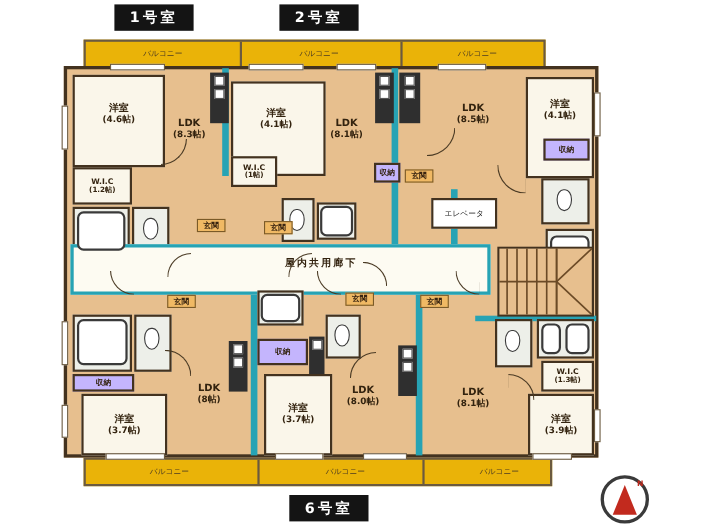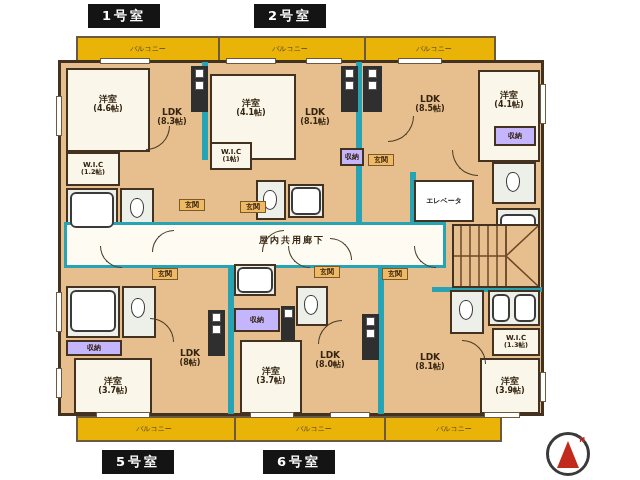--- a/index.html
+++ b/index.html
@@ -23,34 +23,33 @@
   .kit{position:absolute;background:#2f2f2f;display:flex;flex-direction:column;gap:3px;padding:3px;align-items:center;z-index:5}
   .kit .kb{width:9px;height:9px;background:#fff;border:1px solid #555}
   .tub{position:absolute;background:#fff;border:2px solid #3a3a3a;border-radius:6px;z-index:5}
   .toilet{position:absolute;background:#fff;border:1.5px solid #3a3a3a;border-radius:45% 45% 50% 50%;width:14px;height:20px;z-index:5}
   .win{position:absolute;background:#fff;border:1px solid #6b5a40;z-index:4}
   .arc{position:absolute;z-index:6}
   .arc.bl{border-left:1.5px solid #4a3a24;border-bottom:1.5px solid #4a3a24;border-radius:0 0 0 100%}
   .arc.br{border-right:1.5px solid #4a3a24;border-bottom:1.5px solid #4a3a24;border-radius:0 0 100% 0}
   .arc.tl{border-left:1.5px solid #4a3a24;border-top:1.5px solid #4a3a24;border-radius:100% 0 0 0}
   .arc.tr{border-right:1.5px solid #4a3a24;border-top:1.5px solid #4a3a24;border-radius:0 100% 0 0}
-  .elev{position:absolute;left:414px;top:180px;width:60px;height:42px;background:#fff;border:2px solid #43321f;display:flex;align-items:center;justify-content:center;font-size:7px;font-weight:bold;color:#222;z-index:6}
+  .elev{position:absolute;left:392px;top:180px;width:60px;height:28px;background:#fff;border:2px solid #43321f;display:flex;align-items:center;justify-content:center;font-size:7px;font-weight:normal;color:#222;z-index:6}
   .corlab{position:absolute;left:292px;top:240px;letter-spacing:2px}
   .compass{position:absolute;left:546px;top:432px;width:44px;height:44px;border:3px solid #3a3a3a;border-radius:50%;background:#fff}
   .compass .tri{position:absolute;left:50%;top:6px;transform:translateX(-50%);width:0;height:0;border-left:11px solid transparent;border-right:11px solid transparent;border-bottom:27px solid #c22a1e}
   .compass .n{position:absolute;right:2px;top:1px;font-size:7px;color:#c22a1e;font-weight:bold}
 </style>
 </head>
 <body>
 
 <div class="stage">
 
-  <div class="tag" style="left:88px;top:4px">1号室</div>
+  <div class="tag" style="left:104px;top:4px">1号室</div>
   <div class="tag" style="left:254px;top:4px">2号室</div>
-  <div class="tag" style="left:102px;top:450px">5号室</div>
   <div class="tag" style="left:263px;top:450px">6号室</div>
 
   <div class="balcony" style="left:76px;top:36px;width:420px;height:26px">
     <span class="blab" style="left:70px">バルコニー</span>
     <span class="blab" style="left:212px">バルコニー</span>
     <span class="blab" style="left:356px">バルコニー</span>
     <span class="bdiv" style="left:140px"></span>
     <span class="bdiv" style="left:286px"></span>
   </div>
   <div class="balcony" style="left:76px;top:416px;width:426px;height:26px">

